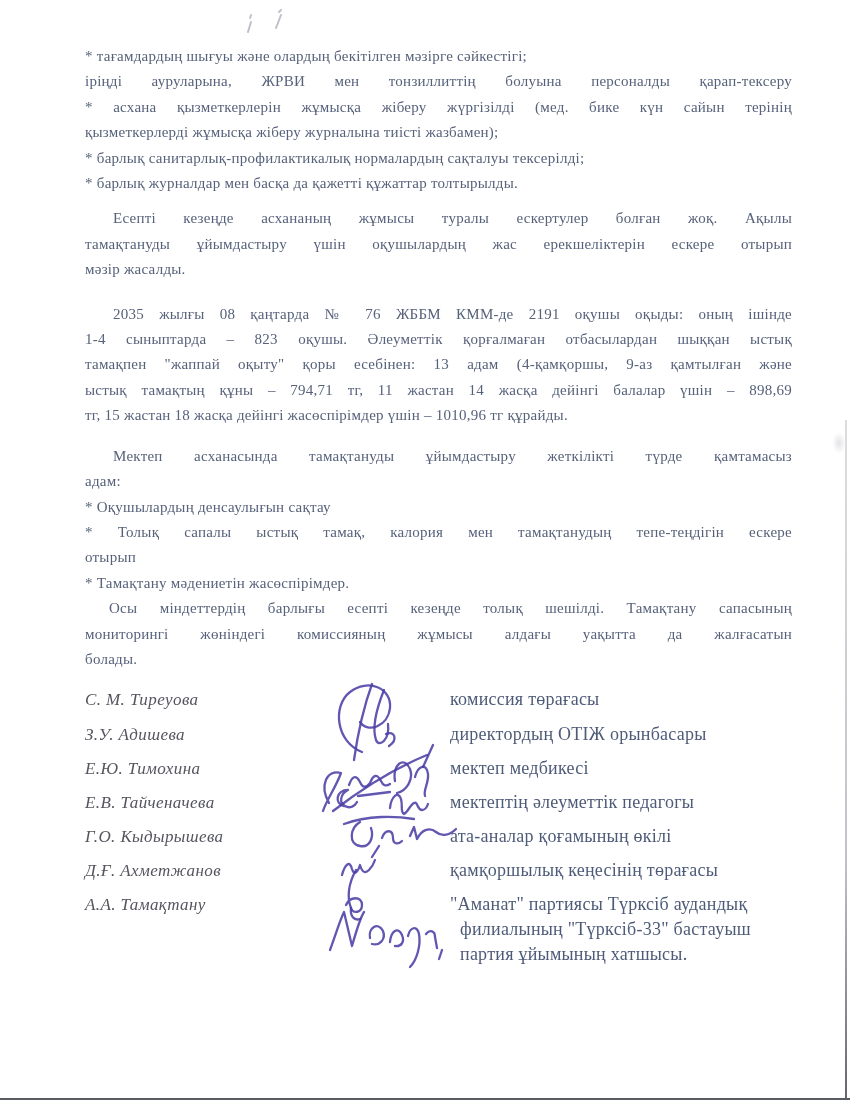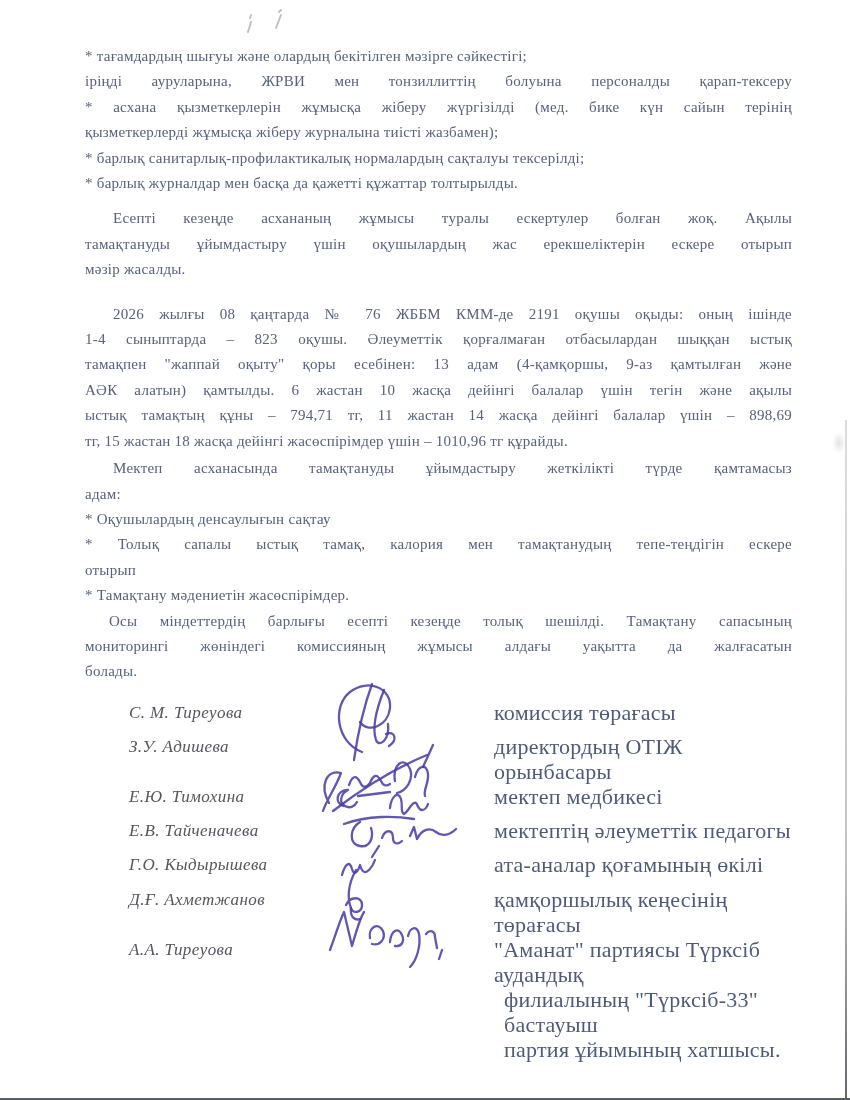--- a/index.html
+++ b/index.html
@@ -18,41 +18,41 @@
   }
   .line{
     font-size:15px;
     line-height:25.4px;
     letter-spacing:0.25px;
     min-height:25.4px;
   }
   .just{text-align:justify;text-align-last:justify;}
   .block.para1{margin-top:10px;}
   .block.para2{margin-top:19px;}
-  .block.para0{margin-top:2px;}
+  .block.para0{margin-top:15px;}
   .block.para1 .line:first-child,
   .block.para2 .line:first-child,
   .block.para0 .line:first-child{text-indent:28px;}
   .block.paraflow .line:first-child{text-indent:24px;}
-  .sig-section{margin-top:15px;margin-left:44px;}
+  .sig-section{margin-top:15px;}
   .sig-row{
     display:grid;
     grid-template-columns:268px 97px 1fr;
     align-items:start;
     min-height:34.2px;
   }
   .sig-name{
     font-style:italic;
     font-size:17px;
     letter-spacing:0.4px;
     color:#54555e;
     line-height:25px;
   }
   .sig-role .role-line{
-    font-size:22px;
+    font-size:18px;
     line-height:25px;
     letter-spacing:0.25px;
     color:#4e5b78;
   }
   .sig-role .role-line:nth-child(2),
   .sig-role .role-line:nth-child(3){padding-left:10px;}
   .ink-layer{position:absolute;inset:0;pointer-events:none;}
   .ink-layer svg{position:absolute;overflow:visible;}
   .ink{stroke:#4b3fa5;fill:none;stroke-width:2.3;stroke-linecap:round;stroke-linejoin:round;opacity:0.88;}
   .faint{stroke:#9aa0aa;fill:none;stroke-width:2;stroke-linecap:round;opacity:0.65;}
@@ -90,24 +90,23 @@
         </div>
         <div class="block bullet">
           <div class="line">* барлық журналдар мен басқа да қажетті құжаттар толтырылды.</div>
         </div>
         <div class="block para1">
           <div class="line just">Есепті кезеңде асхананың жұмысы туралы ескертулер болған жоқ. Ақылы</div>
           <div class="line just">тамақтануды ұйымдастыру үшін оқушылардың жас ерекшеліктерін ескере отырып</div>
           <div class="line">мәзір жасалды.</div>
         </div>
         <div class="block para2">
-          <div class="line just">2026 жылғы 08 қаңтарда № 76 ЖББМ КММ-де 2191 оқушы оқыды: оның ішінде</div>
+          <div class="line just">2035 жылғы 08 қаңтарда № 76 ЖББМ КММ-де 2191 оқушы оқыды: оның ішінде</div>
           <div class="line just">1-4 сыныптарда – 823 оқушы. Әлеуметтік қорғалмаған отбасылардан шыққан ыстық</div>
           <div class="line just">тамақпен "жаппай оқыту" қоры есебінен: 13 адам (4-қамқоршы, 9-аз қамтылған және</div>
-          <div class="line just">АӘК алатын) қамтылды. 6 жастан 10 жасқа дейінгі балалар үшін тегін және ақылы</div>
           <div class="line just">ыстық тамақтың құны – 794,71 тг, 11 жастан 14 жасқа дейінгі балалар үшін – 898,69</div>
           <div class="line">тг, 15 жастан 18 жасқа дейінгі жасөспірімдер үшін – 1010,96 тг құрайды.</div>
         </div>
         <div class="block para0">
           <div class="line just">Мектеп асханасында тамақтануды ұйымдастыру жеткілікті түрде қамтамасыз</div>
           <div class="line">адам:</div>
         </div>
         <div class="block bullet">
           <div class="line">* Оқушылардың денсаулығын сақтау</div>
         </div>
@@ -161,21 +160,21 @@
           </div>
         </div>
         <div class="sig-row">
           <div class="sig-name">Д.Ғ. Ахметжанов</div>
           <div class="sig-space"></div>
           <div class="sig-role">
             <div class="role-line">қамқоршылық кеңесінің төрағасы</div>
           </div>
         </div>
         <div class="sig-row">
-          <div class="sig-name">А.А. Тиреуова</div>
+          <div class="sig-name">А.А. Тамақтану</div>
           <div class="sig-space"></div>
           <div class="sig-role">
             <div class="role-line">"Аманат" партиясы Түрксіб аудандық</div>
             <div class="role-line">филиалының "Түрксіб-33" бастауыш</div>
             <div class="role-line">партия ұйымының хатшысы.</div>
           </div>
         </div>
       </div>
   </div>
 

